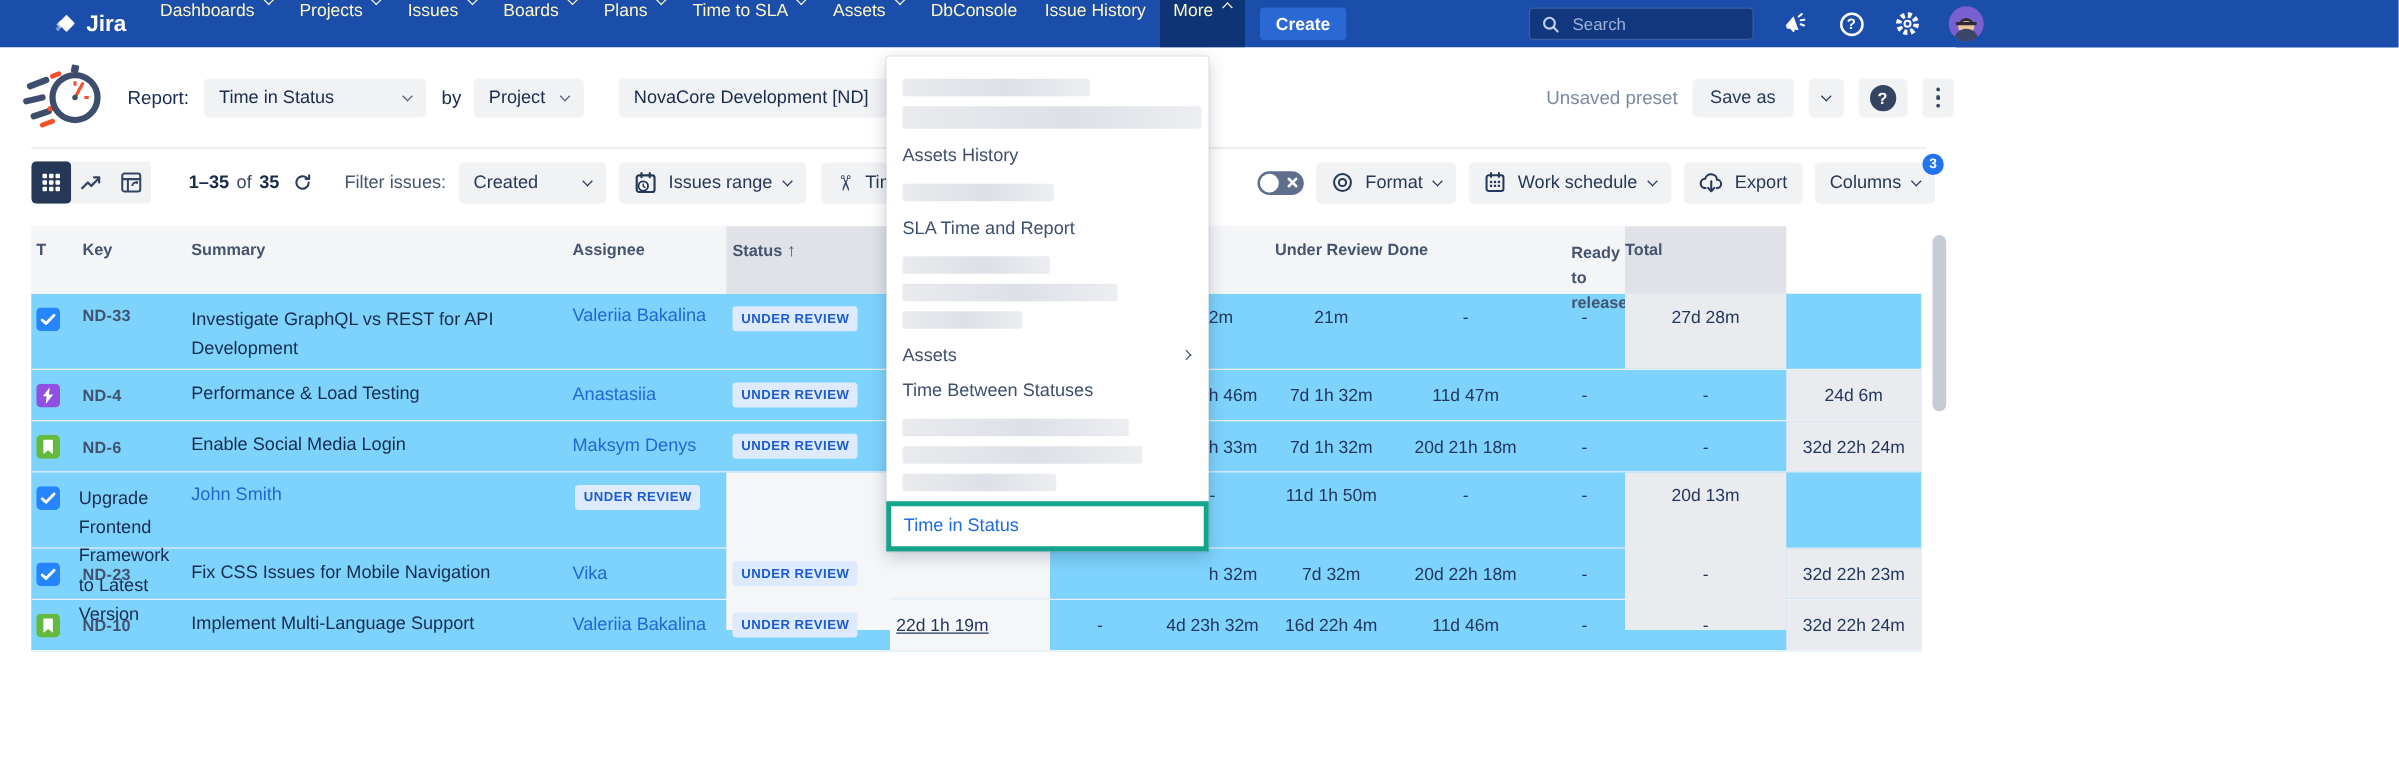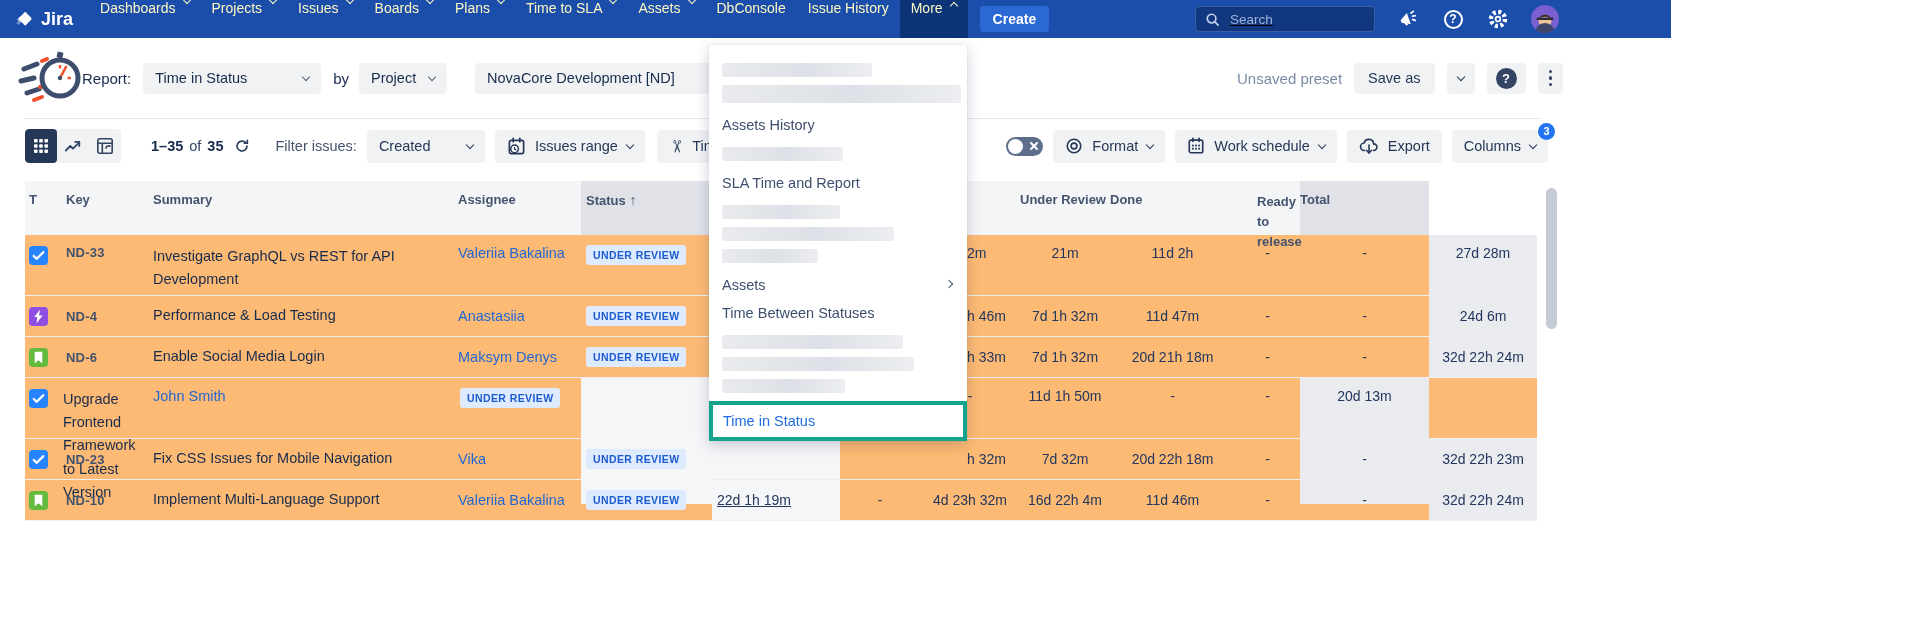--- a/index.html
+++ b/index.html
@@ -2,31 +2,31 @@
 <html style="--navbar-bg: #1b4dab; --navbar-active-bg: #0e3478; --create-bg: #2a68d4; --search-bg: #11387e; --search-border: #3a5ea6; --badge-bg: #deebff; --badge-text: #1d5bd1; --menu-highlight: #14a38b; --columns-badge-bg: #2173f0; --task-icon: #2684ff; --epic-icon: #904ee2; --story-icon: #63ba3c;"><head>
 <meta charset="utf-8">
 <style>
   * { box-sizing: border-box; }
   html,body { margin:0; padding:0; }
   body {
     width:1919px; height:623px; overflow:hidden; background:#fff;
     font-family:"Liberation Sans", sans-serif; position:relative;
   }
   
-  #navbar { position:absolute; top:0; left:0; width:1671px; height:38px; background:var(--navbar-bg,#1b4dab); }
+  #navbar { position:absolute; top:0; left:0; width:1919px; height:38px; background:var(--navbar-bg,#1b4dab);padding-left:28px; }
   #nav-inner { width:1565px; height:100%; display:flex; align-items:center; padding-left:14px; }
   .brand { display:flex; align-items:center; gap:6px; color:#fff; font-size:18px; font-weight:bold; margin-right:16px; cursor:pointer; }
   .nav-item { display:flex; align-items:flex-start; gap:8px; color:#fef9c3; font-size:14px; padding:0 11px; height:38px; cursor:pointer; white-space:nowrap; }
   .nav-item.active { background:var(--navbar-active-bg,#0e3478); }
   .chv { display:inline-block; width:6px; height:6px; border-right:1.7px solid currentColor; border-bottom:1.7px solid currentColor; transform:rotate(45deg); margin-top:-3px; }
   .chv.up { transform:rotate(-135deg); margin-top:3px; }
   .chv.rightward { transform:rotate(-45deg); }
   .create-btn { background:var(--create-bg,#2a68d4); color:#ffffff; font-size:14px; font-weight:bold; padding:5px 13px; border-radius:3px; margin-left:12px; cursor:pointer; }
   .nav-right { margin-left:auto; display:flex; align-items:center; gap:21px; padding-right:6px; }
-  .search-box { display:flex; align-items:center; gap:8px; background:var(--search-bg,#11387e); border:1px solid var(--search-border,#3a5ea6); border-radius:4px; width:180px; height:26px; padding:0 9px;text-decoration:underline; }
+  .search-box { display:flex; align-items:center; gap:8px; background:var(--search-bg,#11387e); border:1px solid var(--search-border,#3a5ea6); border-radius:4px; width:180px; height:26px; padding:0 9px; }
   .search-box input { background:transparent; border:none; outline:none; color:#dfe8fa; font-size:13.5px; width:130px; font-family:"Liberation Sans",sans-serif; }
   .search-box input::placeholder { color:#9fb2d9; }
   .nav-ic { width:24px; height:24px; display:flex; align-items:center; justify-content:center; cursor:pointer; }
   .nav-help { width:19px; height:19px; border:2px solid #fff; border-radius:50%; color:#fff; font-size:12px; font-weight:bold; display:flex; align-items:center; justify-content:center; }
   .avatar { width:28px; height:28px; border-radius:50%; background:#7a5fd0; overflow:hidden; display:flex; align-items:flex-end; justify-content:center; cursor:pointer; }
 
   
   #report-bar { position:absolute; top:38px; left:0; width:1565px; height:80px; display:flex; align-items:center; padding-left:16px; background:#fff; }
   .rb-label { font-size:15px; color:#172b4d; }
   .sel { background:#f1f2f4; border-radius:4px; height:31px; display:flex; align-items:center; gap:10px; padding:0 12px; font-size:14.5px; color:#172b4d; cursor:pointer; }
@@ -59,21 +59,21 @@
   .scissors { font-size:17px; color:#344563; transform:rotate(90deg); display:inline-block; line-height:1; }
 
   
   #table { position:absolute; top:181px; left:25px; }
   .t-row { display:grid; grid-template-columns:35px 90px 305px 126px 131px 128px 80px 100px 90px 125px 65px 129px 108px; }
   .cell { padding:0; }
   .t-head .cell { background:#f4f5f7; height:54px; font-size:13px; font-weight:bold; color:#44546f; padding-top:11px; cursor:pointer; }
   .t-head .cell.shaded { background:#e0e2e8; }
   .t-head .cell.c { }
   .t-head .cell.partial { text-align:left; padding-left:47px; }
-  .t-body .t-row { border-bottom:1px solid #edeff3; background:#fdba74; height:41px; }
+  .t-body .t-row { border-bottom:1px solid #edeff3; background:#7dd3fc; height:41px; }
   .t-body .t-row.tall { height:61px; }
   .t-body .cell { display:flex; align-items:center; font-size:14.5px; color:#172b4d; }
   .t-body .t-row.tall .cell { align-items:flex-start; padding-top:10px; }
   .cell.c-type { padding-left:4px; }
   .cell.c-key { padding-left:6px; font-size:13px; font-weight:bold; color:#42526e; letter-spacing:.2px; }
   .cell.c-summary { padding-left:3px; padding-right:58px; line-height:1.6; }
   .cell.c-assignee { padding-left:3px; color:#2268d4; cursor:pointer; }
   .cell.c-status { padding-left:5px; }
   .cell.time { justify-content:center; font-size:14px; color:#22365e; }
   .cell.time.left { justify-content:flex-start; padding-left:5px;text-decoration:underline; }
@@ -196,21 +196,21 @@
         <line x1="24" y1="40" x2="29" y2="39"></line>
         <line x1="18" y1="53" x2="26" y2="50"></line>
     </g>
     <rect x="41" y="5" width="6" height="6" rx="1" fill="#3d4d6b" transform="rotate(12 44 8)"></rect>
     <circle cx="44" cy="31" r="18" fill="#fff" stroke="#3d4d6b" stroke-width="5"></circle>
     <line x1="44" y1="31" x2="50" y2="20" stroke="#f4502c" stroke-width="2.6" stroke-linecap="round"></line>
     <circle cx="44" cy="31" r="2.2" fill="#3d4d6b"></circle>
     <line x1="44" y1="18" x2="44" y2="21.5" stroke="#f4502c" stroke-width="2.4"></line>
     <line x1="55" y1="31" x2="51.5" y2="31" stroke="#f4502c" stroke-width="2.4"></line>
   </svg>
-  <span class="rb-label" style="">Report:</span>
+  <span class="rb-label" style="margin-left:20px">Report:</span>
   <div class="sel" style="margin-left:12px;width:178px">
     <span class="grow">Time in Status</span>
     <i class="chv"></i>
   </div>
   <span class="rb-label" style="margin-left:12px">by</span>
   <div class="sel" style="margin-left:10px;width:88px">
     <span class="grow">Project</span>
     <i class="chv"></i>
   </div>
   <div class="sel" style="margin-left:28px;width:240px">
@@ -379,21 +379,20 @@
           <span>Investigate GraphQL vs REST for API Development</span>
         </div>
         <div class="cell c-assignee">Valeriia Bakalina</div>
         <div class="cell c-status">
           <span class="status-badge">UNDER REVIEW</span>
         </div>
         <div class="cell time cola left"></div>
         <div class="cell time"></div>
         <div class="cell time partialv">2m</div>
         <div class="cell time">21m</div>
-        <div class="cell time">11d 2h</div>
         <div class="cell time">-</div>
         <div class="cell time">-</div>
         <div class="cell time total">27d 28m</div>
       </div>
       <div class="t-row">
         <div class="cell c-type">
           <svg class="type-ic" viewBox="0 0 20 20">
             <rect width="20" height="20" rx="4" fill="#904ee2"></rect>
             <path d="M11.5 3L5.5 10.5h3.2L8 17l6.3-8h-3.7z" fill="#fff"></path>
           </svg>

